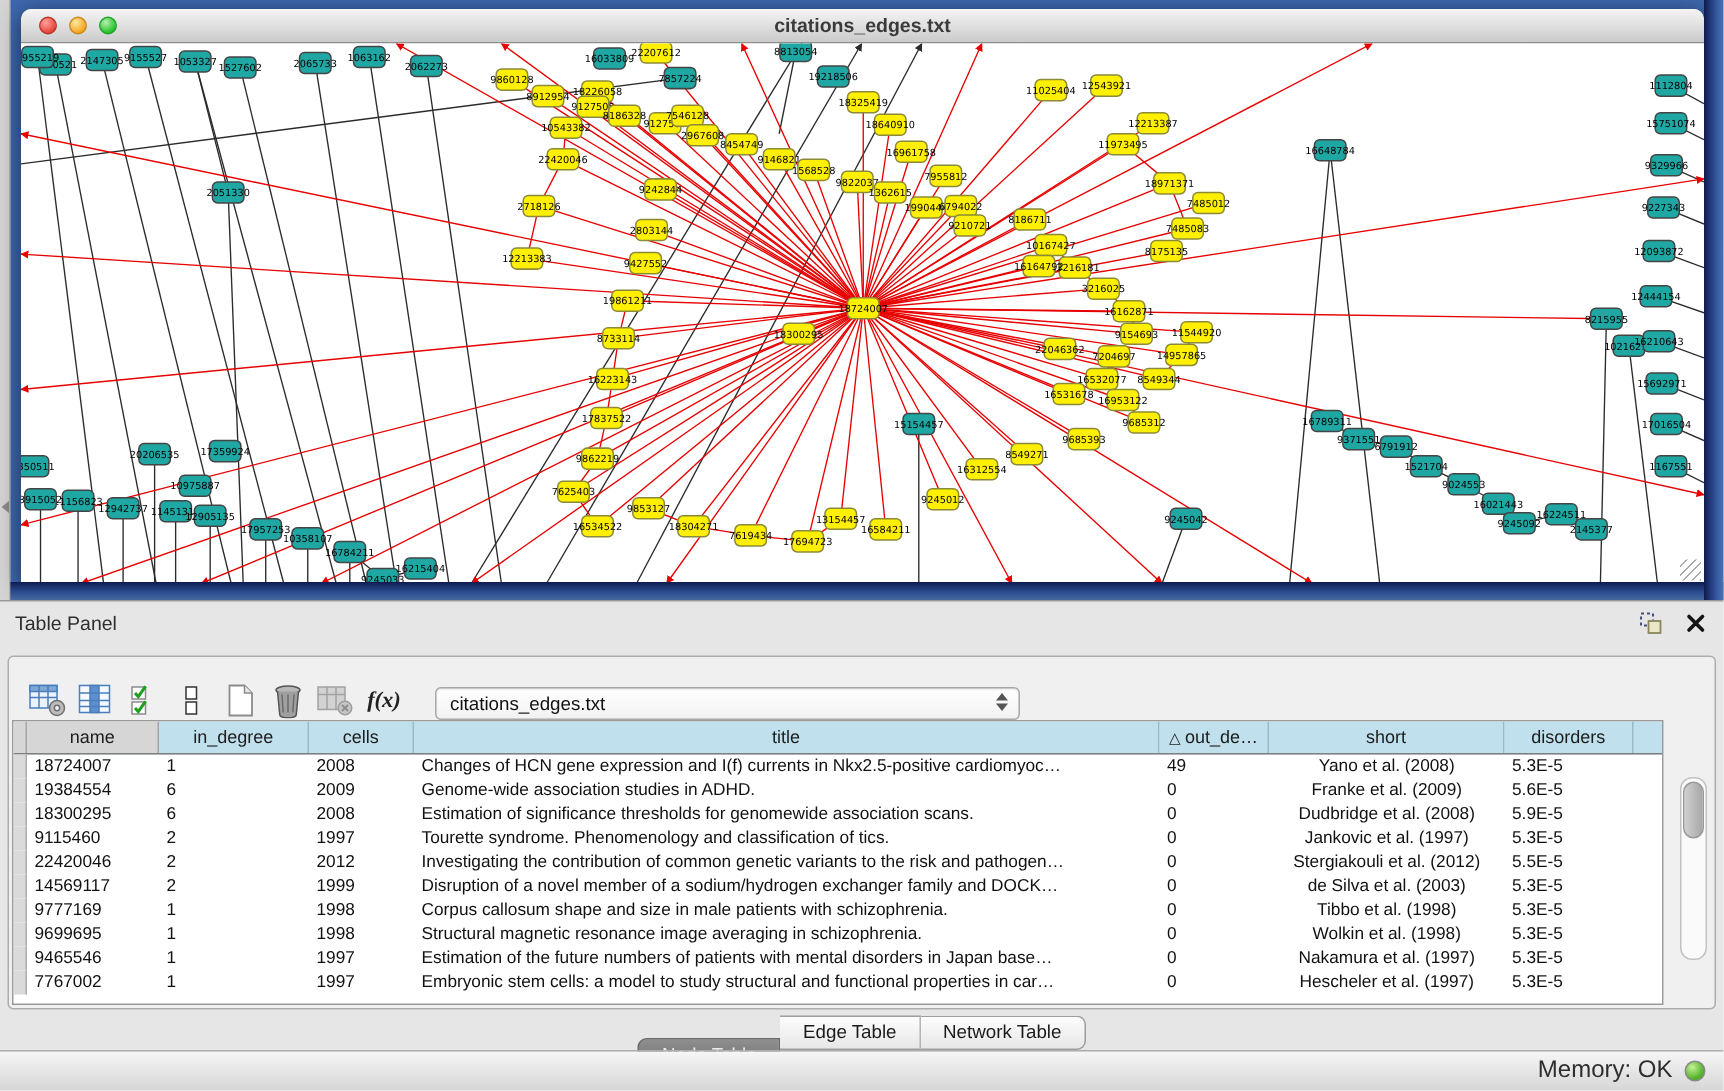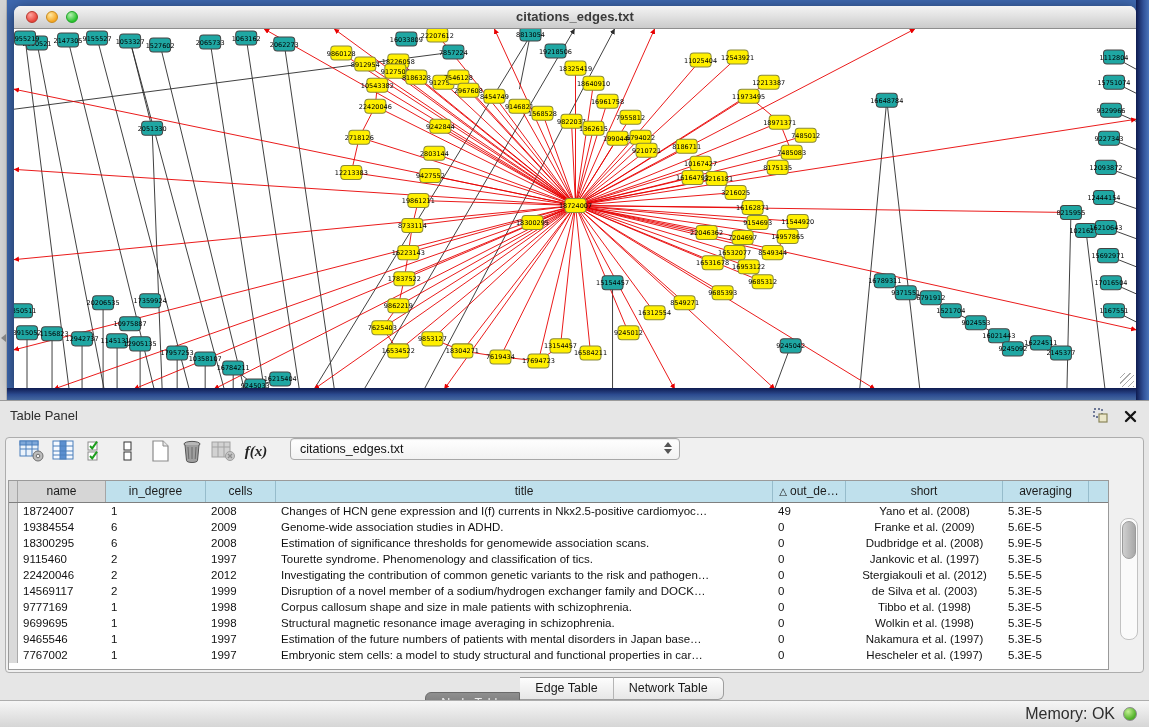--- a/index.html
+++ b/index.html
@@ -37,21 +37,21 @@
        background:repeating-linear-gradient(135deg,transparent 0 3px,#AAA 3px 4px);}
 
   
   #table-panel{position:absolute;left:0;top:400px;width:1149px;height:300px;background:#E6E6E6;border-top:1px solid #9A9A9A;}
   .panel-header{height:32px;position:relative;}
   .panel-title{position:absolute;left:10px;top:0;line-height:30px;font-size:13px;color:#2E2E2E;}
   .panel-hicons{position:absolute;right:12px;top:7px;display:flex;gap:16px;align-items:center;}
 
   .well{position:absolute;left:5px;right:5px;top:36px;height:236px;background:#F0F0F0;
         border:1px solid #ADADAD;border-radius:4px;box-sizing:border-box;}
-  .toolbar{height:42px;display:flex;align-items:flex-start;padding-left:12px;}
+  .toolbar{height:42px;display:flex;align-items:flex-end;padding-left:12px;}
   .tbtn{width:28px;height:26px;display:flex;align-items:center;justify-content:center;margin-right:4px;}
   .fx{font-family:"Liberation Serif",serif;font-style:italic;font-size:15px;color:#222;font-weight:bold;}
   .combo{margin-left:16px;width:390px;height:22px;border:1px solid #A8A8A8;border-radius:4px;background:linear-gradient(#FFF,#F2F2F2);
         display:flex;align-items:center;position:relative;font-size:12.5px;color:#111;padding-left:9px;box-sizing:border-box;
         box-shadow:inset 0 1px 1px rgba(0,0,0,.08);}
   .combo .arrows{position:absolute;right:7px;top:3px;display:flex;flex-direction:column;gap:2px;}
   .combo .arrows i{display:block;width:0;height:0;border-left:4px solid transparent;border-right:4px solid transparent;}
   .combo .arrows .up{border-bottom:5px solid #555;}
   .combo .arrows .down{border-top:5px solid #555;}
 
@@ -868,21 +868,21 @@
 
     <div class="table-wrap">
       <div class="thead">
         <div class="corner"></div>
         <div class="th grey c0">name</div>
         <div class="th c1">in_degree</div>
         <div class="th c2">cells</div>
         <div class="th c3">title</div>
         <div class="th c4"><span class="sortglyph">△</span><span>out_de…</span></div>
         <div class="th c5">short</div>
-        <div class="th c6">averaging</div>
+        <div class="th c6">disorders</div>
       </div>
       <div class="tbody">
           <div class="tr">
             <div class="td rowhdr"></div>
             <div class="td c0">18724007</div>
             <div class="td c1">1</div>
             <div class="td c2">2008</div>
             <div class="td c3">Changes of HCN gene expression and I(f) currents in Nkx2.5-positive cardiomyoc…</div>
             <div class="td c4">49</div>
             <div class="td c5">Yano et al. (2008)</div>

